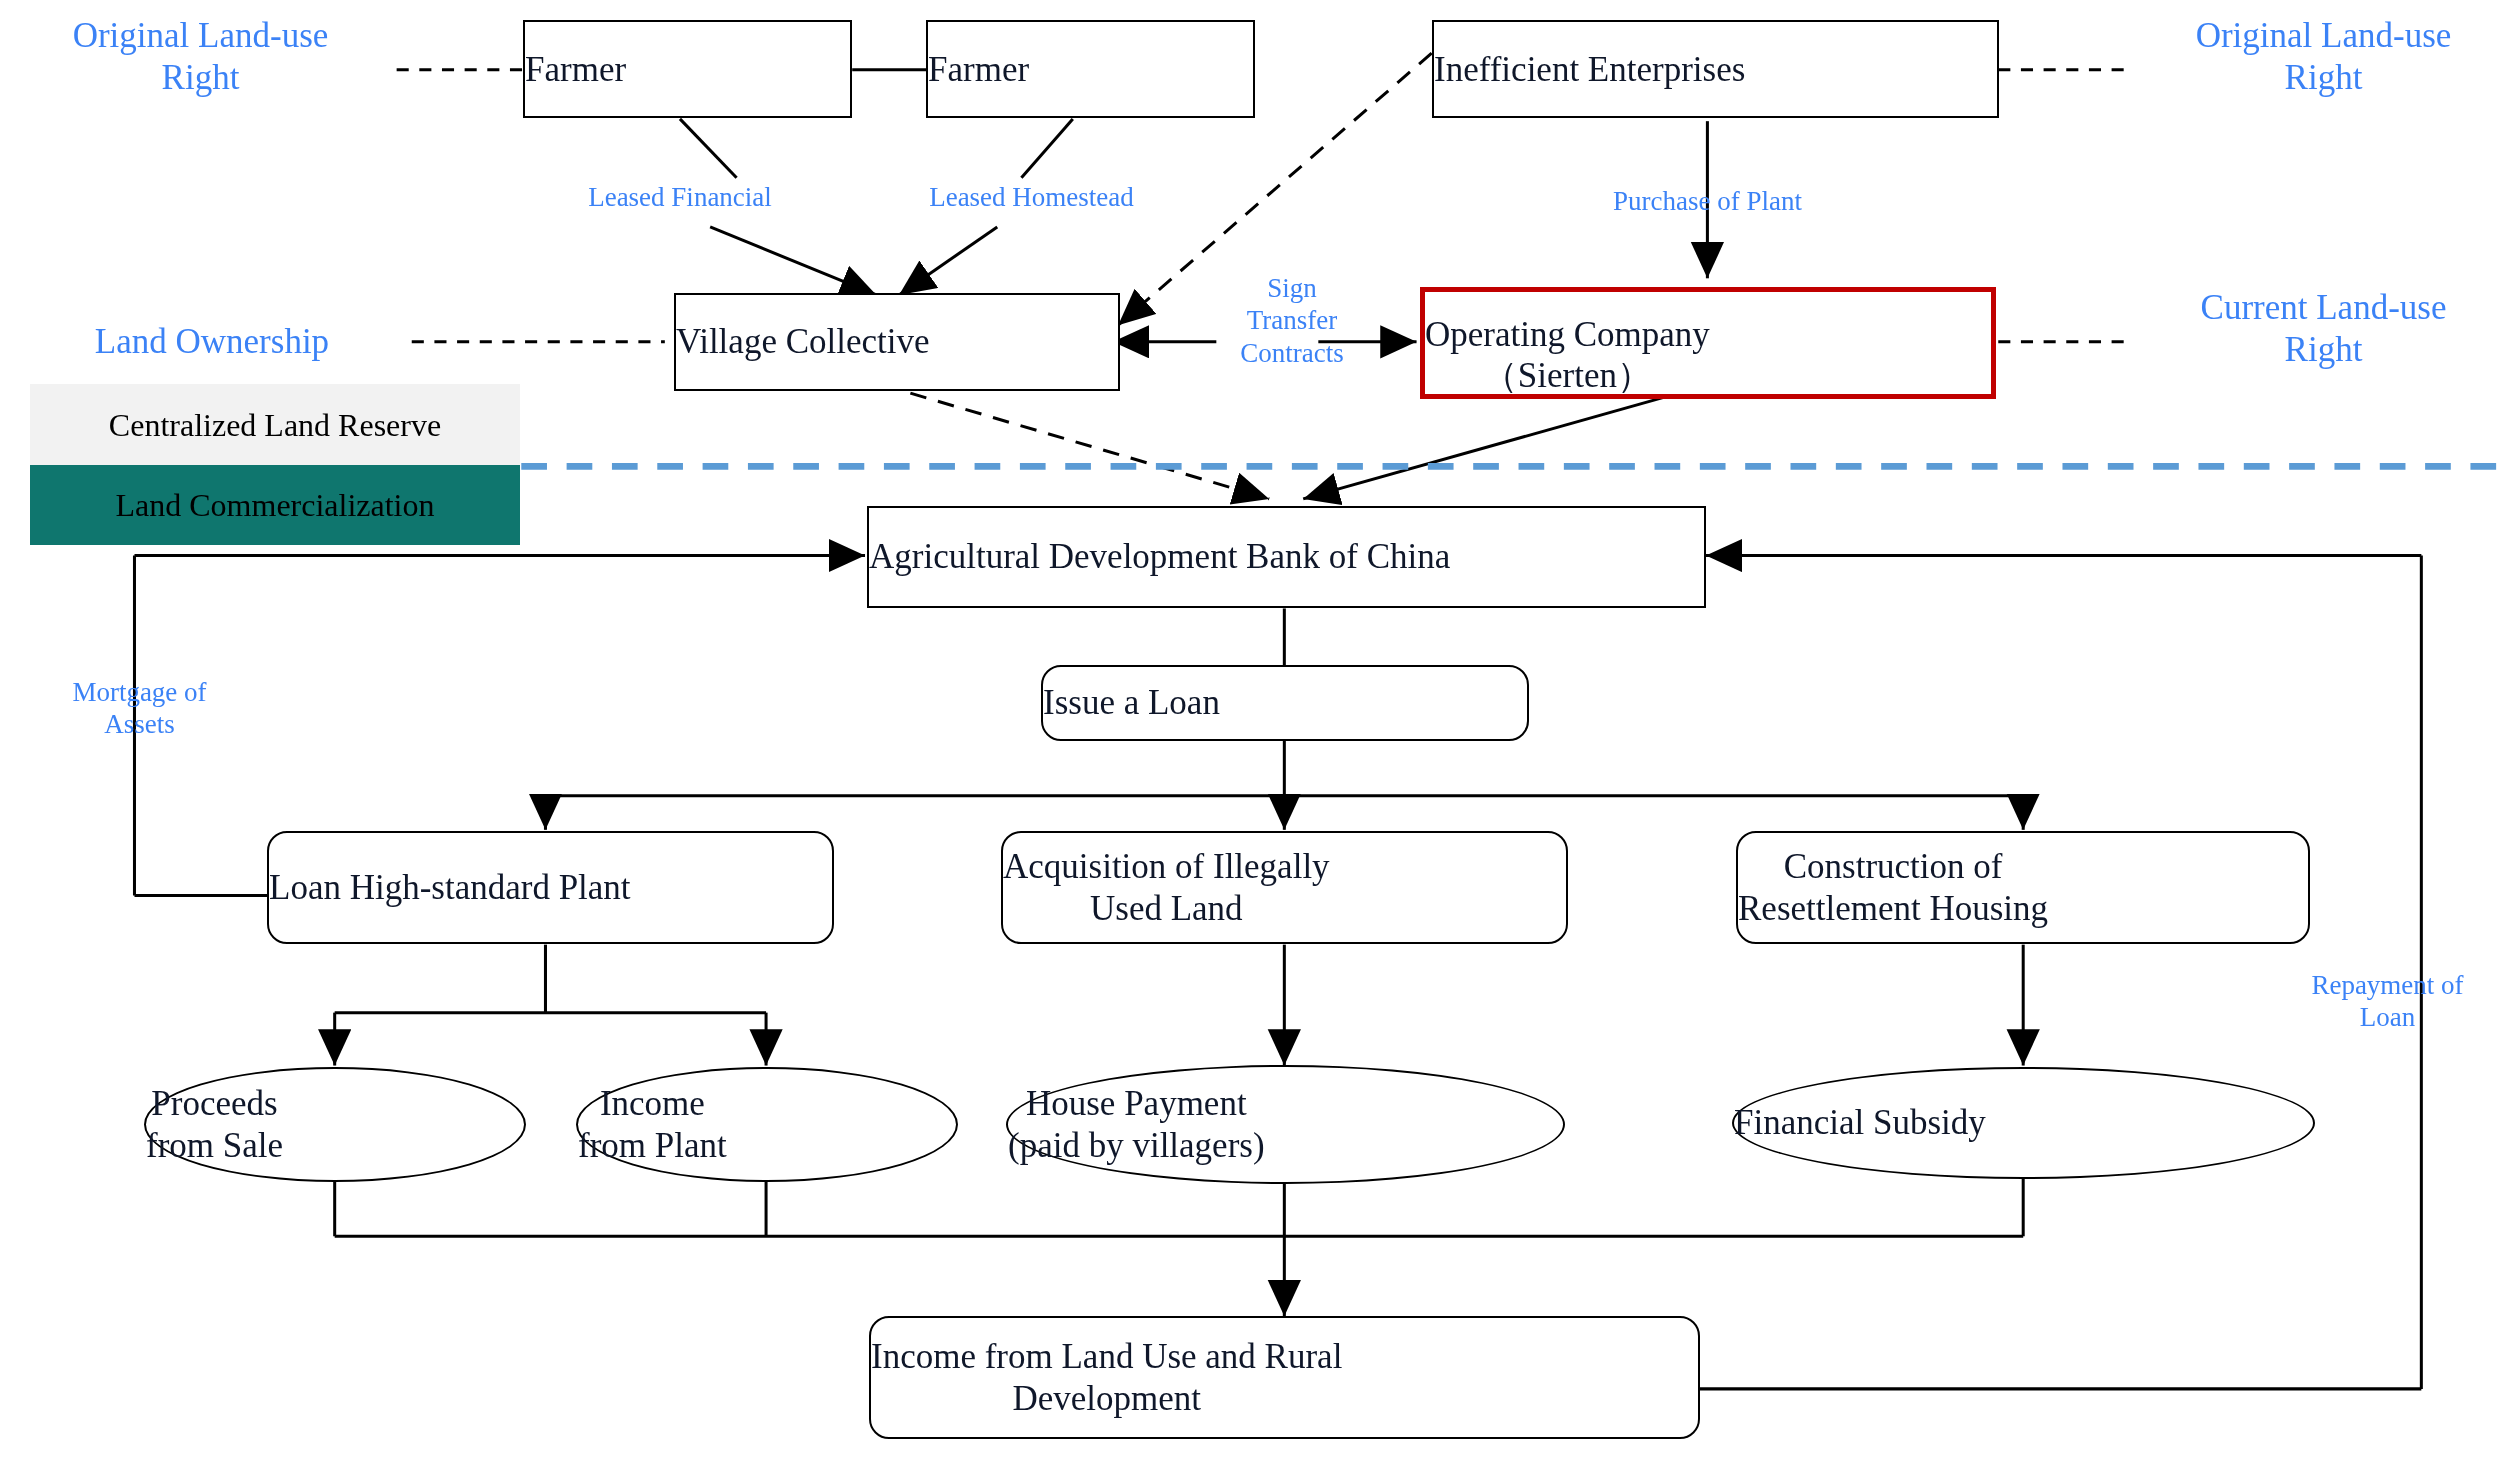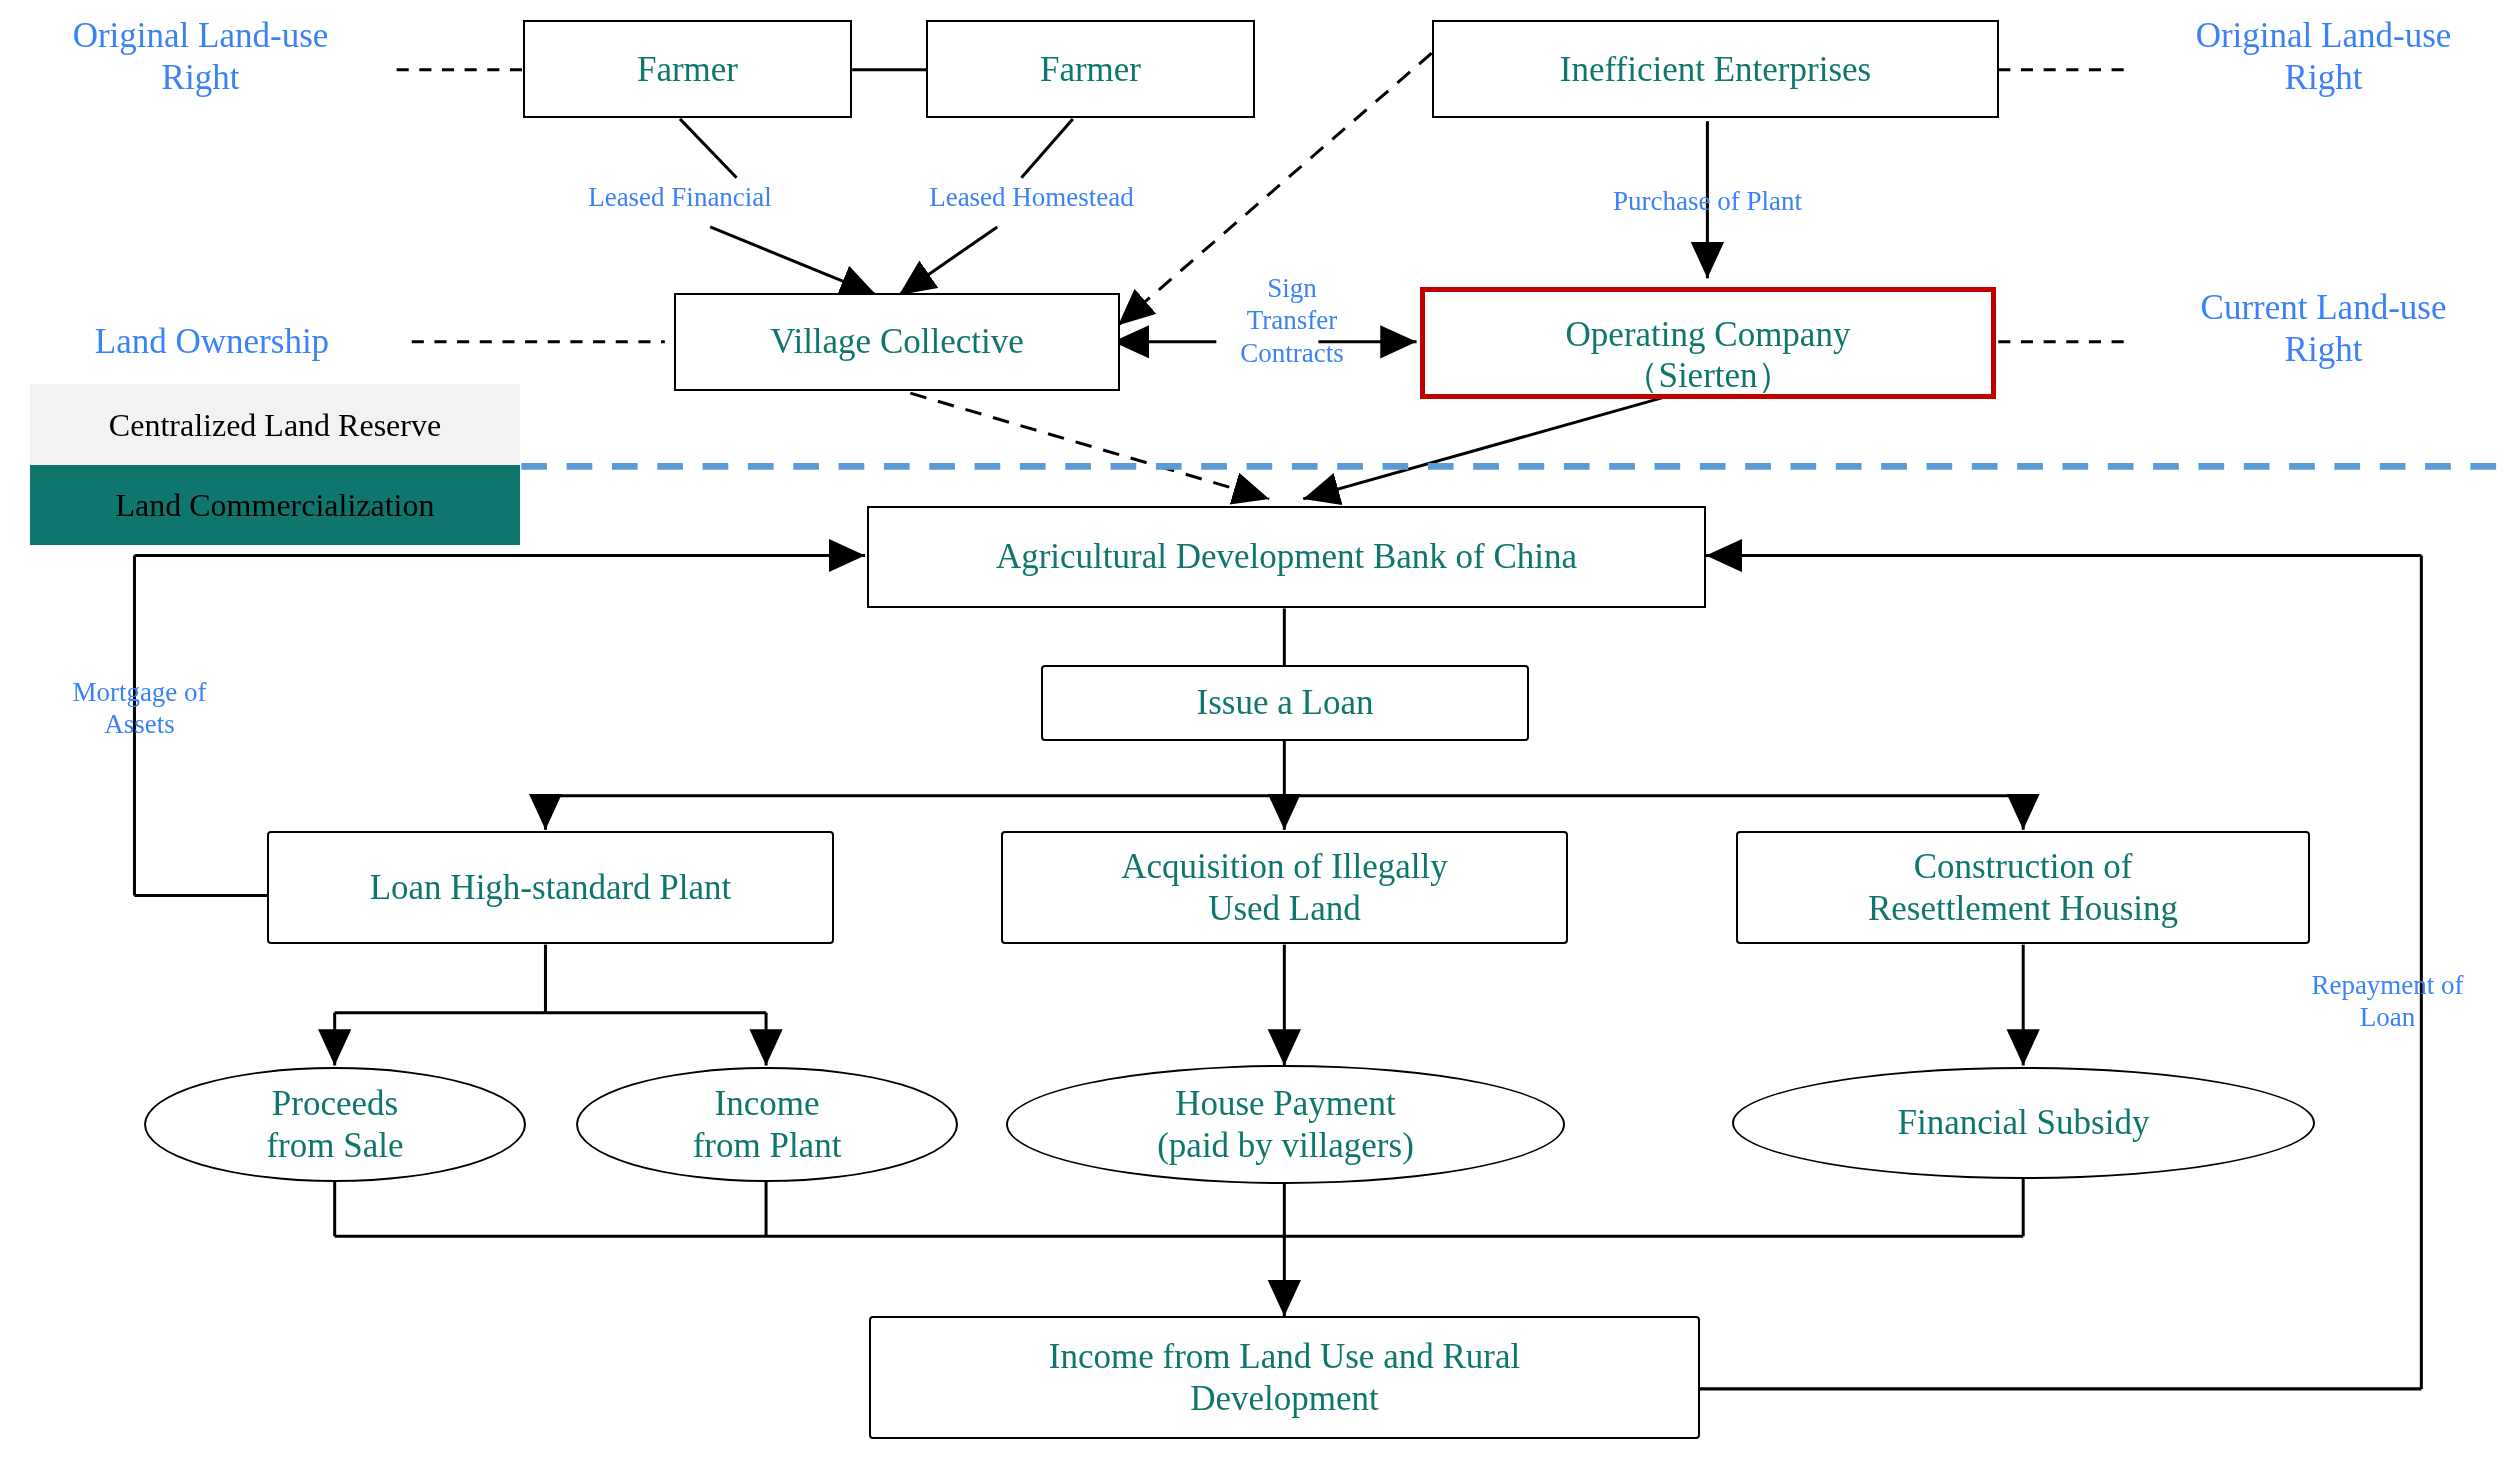--- a/index.html
+++ b/index.html
@@ -1,24 +1,24 @@
 <!DOCTYPE html>
 <html style="font-size:12px"><head>
 <meta charset="utf-8">
 <style>
   html,body{margin:0;padding:0;background:#ffffff;}
   body{font-family:"Liberation Serif","DejaVu Serif",serif;}
   #stage{position:relative;width:2512px;height:1470px;background:#fff;overflow:hidden;}
   svg#wires{position:absolute;left:0;top:0;width:2512px;height:1470px;pointer-events:none;}
 
   .node{position:absolute;box-sizing:border-box;display:flex;align-items:center;
-        justify-content:center;text-align:center;color:#0f766e;background:#fff;
+        text-align:center;color:#0f172a;background:#fff;
         line-height:1.18;}
   .rect{border:2.3px solid #000;}
-  .rrect{border:2.3px solid #000;border-radius:4px;}
+  .rrect{border:2.3px solid #000;border-radius:20px;}
   .redrect{border:5.3px solid #C00000;}
   .ellipse{border:2.3px solid #000;border-radius:50%;}
 
   .lbl{position:absolute;color:#3b82f6;text-align:center;line-height:1.2;
        white-space:pre-line;}
 
   .tagbox{position:absolute;box-sizing:border-box;display:flex;align-items:center;
           justify-content:center;text-align:center;color:#000;}
 
   .f46{font-size:35px;}

